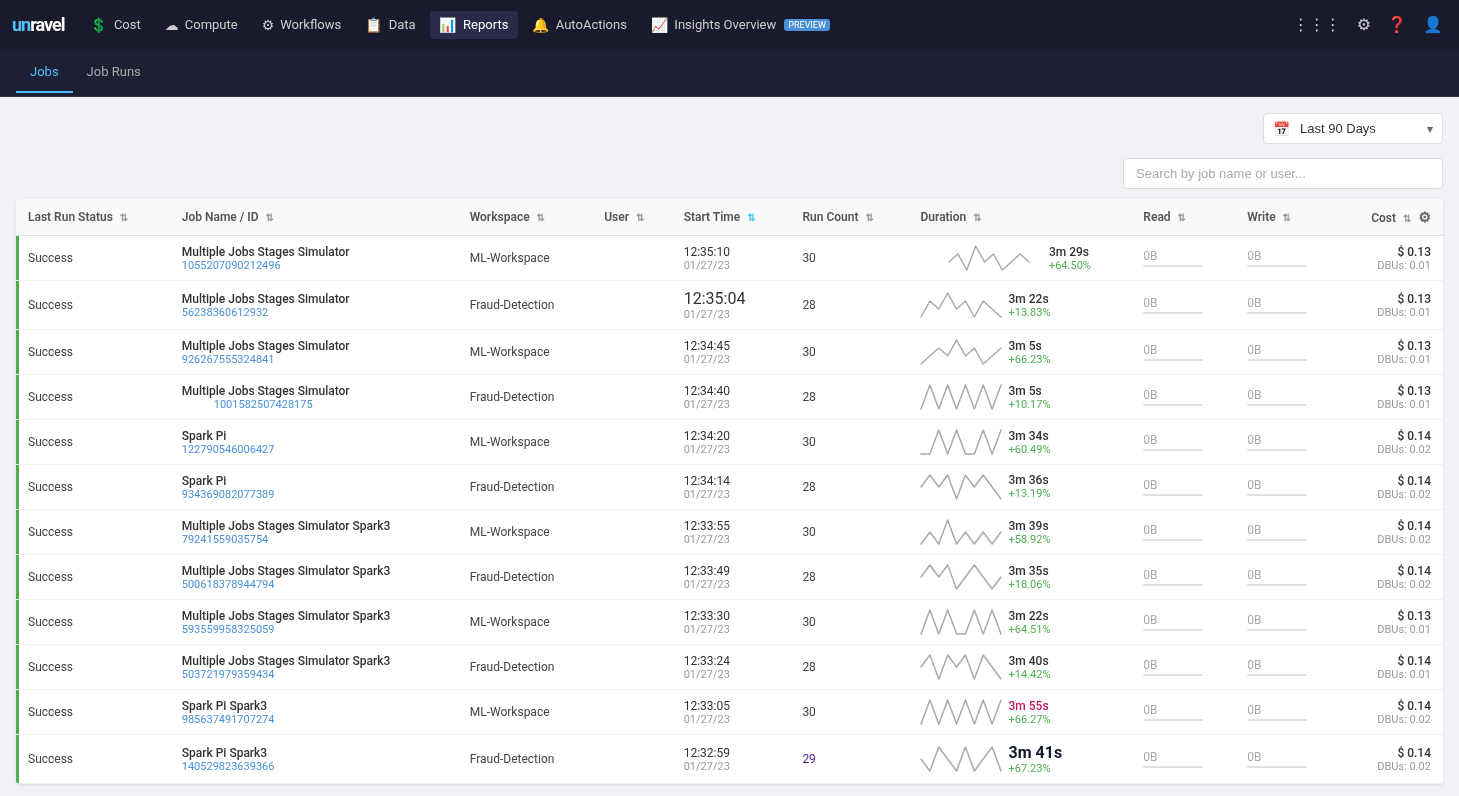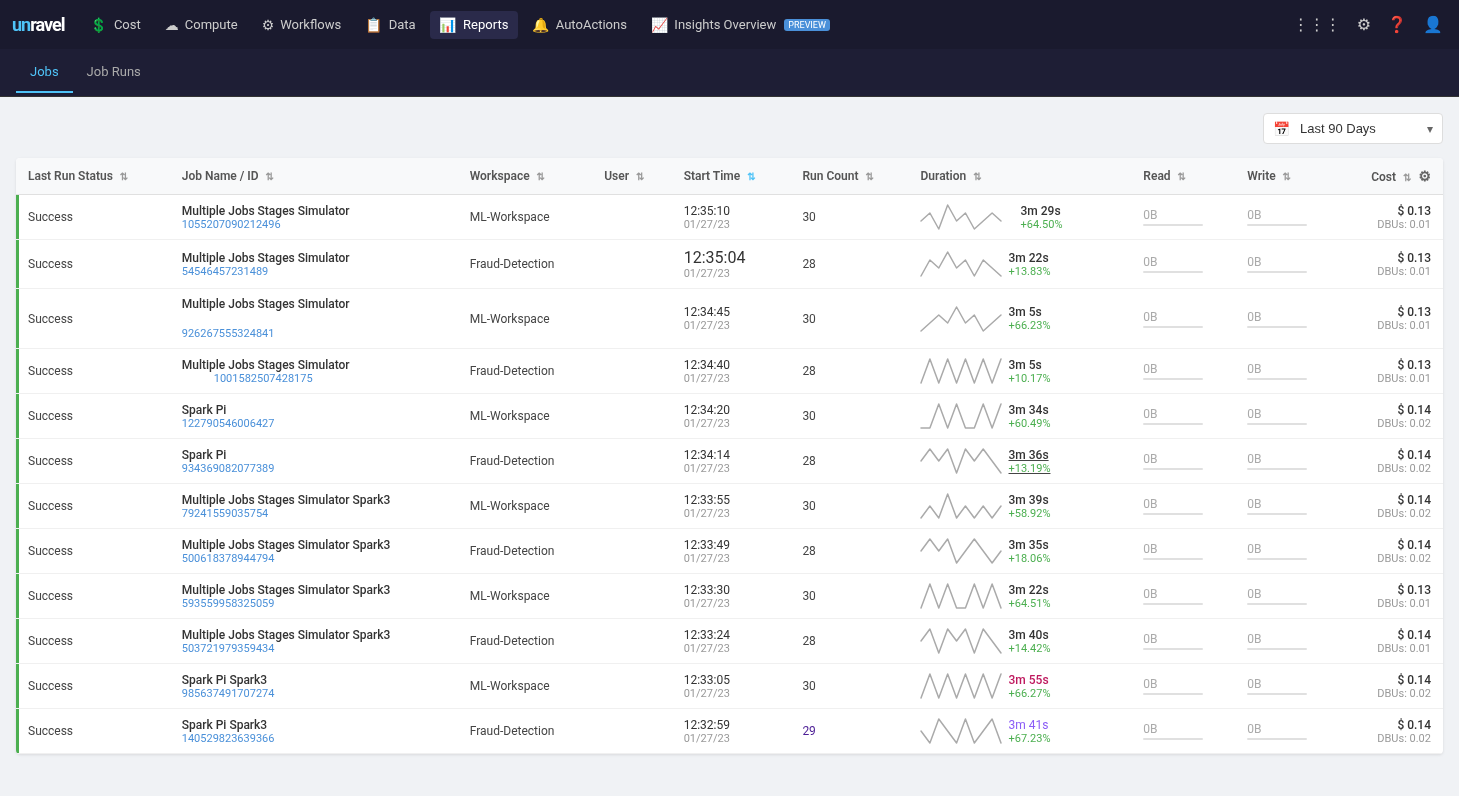--- a/index.html
+++ b/index.html
@@ -266,20 +266,23 @@
         <option>Last 90 Days</option>
         <option>Last 7 Days</option>
         <option>Last 30 Days</option>
         <option>Last 6 Months</option>
         <option>Last Year</option>
       </select>
       <span class="date-chevron">▾</span>
     </div>
   </div>
 
+  <div class="search-bar">
+    <input class="job-search" type="text" placeholder="Search by job name or user..." style="">
+  </div>
 
   <div class="table-wrapper">
     <table>
       <thead>
         <tr>
           <th>
             <span>Last Run Status</span>
             <span class="sort-icon">⇅</span>
           </th>
           <th>
@@ -340,21 +343,21 @@
       <span style="color:#444;font-size:12px;"></span>
     </td>
     <td>
       <div style="color:#333;font-size:12px;">12:35:10</div>
       <div style="color:#999;font-size:11px;">01/27/23</div>
     </td>
     <td>
       <span style="color:#444;font-size:12px;">30</span>
     </td>
     <td>
-      <div style="display:flex;align-items:center;gap:20px;">
+      <div style="display:flex;align-items:center;gap:20px;justify-content:center;">
         <svg class="sparkline" width="80" height="28" style="overflow:visible;">
           <polyline points="0,18 8.88888888888889,10 17.77777777777778,26 26.666666666666668,2 35.55555555555556,18 44.44444444444444,10 53.333333333333336,26 62.22222222222223,18 71.11111111111111,10 80,18" fill="none" stroke="#aaa" stroke-width="1.5" stroke-linejoin="round" stroke-linecap="round"></polyline>
         </svg>
         <div>
           <div style="color:#333;font-size:12px;font-weight:500;">3m 29s</div>
           <div style="color:#4caf50;font-size:11px;">+64.50%</div>
         </div>
       </div>
     </td>
     <td>
@@ -376,21 +379,21 @@
   </tr>
           <tr style="border-bottom: 1px solid rgb(240, 240, 240);">
     <td style="padding-left:0; position:relative;">
       <div style="display:flex; align-items:center; gap:6px; padding-left:12px;">
         <div style="position:absolute;left:0;top:0;bottom:0;width:3px;background:#4caf50;border-radius:0;"></div>
         <span style="color:#444;font-size:12px;">Success</span>
       </div>
     </td>
     <td>
       <div style="color:#333;font-size:12px;font-weight:500;">Multiple Jobs Stages Simulator</div>
-      <div style="color:#4a90d9;font-size:11px;cursor:pointer;">54546457231489</div>
+      <div style="color:#4a90d9;font-size:11px;cursor:pointer;">56238360612932</div>
     </td>
     <td>
       <span style="color:#444;font-size:12px;">Fraud-Detection</span>
     </td>
     <td>
       <span style="color:#444;font-size:12px;"></span>
     </td>
     <td>
       <div style="color:#333;font-size:16px;">12:35:04</div>
       <div style="color:#999;font-size:11px;">01/27/23</div>
@@ -428,21 +431,21 @@
   </tr>
           <tr style="border-bottom: 1px solid rgb(240, 240, 240);">
     <td style="padding-left:0; position:relative;">
       <div style="display:flex; align-items:center; gap:6px; padding-left:12px;">
         <div style="position:absolute;left:0;top:0;bottom:0;width:3px;background:#4caf50;border-radius:0;"></div>
         <span style="color:#444;font-size:12px;">Success</span>
       </div>
     </td>
     <td>
       <div style="color:#333;font-size:12px;font-weight:500;">Multiple Jobs Stages Simulator</div>
-      <div style="color:#4a90d9;font-size:11px;cursor:pointer;margin-top:16px;">926267555324841</div>
+      <div style="color:#4a90d9;font-size:11px;cursor:pointer;">926267555324841</div>
     </td>
     <td>
       <span style="color:#444;font-size:12px;">ML-Workspace</span>
     </td>
     <td>
       <span style="color:#444;font-size:12px;"></span>
     </td>
     <td>
       <div style="color:#333;font-size:12px;">12:34:45</div>
       <div style="color:#999;font-size:11px;">01/27/23</div>
@@ -600,21 +603,21 @@
       <span style="color:#444;font-size:12px;"></span>
     </td>
     <td>
       <div style="color:#333;font-size:12px;">12:34:14</div>
       <div style="color:#999;font-size:11px;">01/27/23</div>
     </td>
     <td>
       <span style="color:#444;font-size:12px;">28</span>
     </td>
     <td>
-      <div style="display:flex;align-items:center;gap:8px;text-decoration:underline;">
+      <div style="display:flex;gap:8px;">
         <svg class="sparkline" width="80" height="28" style="overflow:visible;">
           <polyline points="0,14 8.88888888888889,2 17.77777777777778,14 26.666666666666668,2 35.55555555555556,26 44.44444444444444,2 53.333333333333336,14 62.22222222222223,2 71.11111111111111,14 80,26" fill="none" stroke="#aaa" stroke-width="1.5" stroke-linejoin="round" stroke-linecap="round"></polyline>
         </svg>
         <div>
           <div style="color:#333;font-size:12px;font-weight:500;">3m 36s</div>
           <div style="color:#4caf50;font-size:11px;">+13.19%</div>
         </div>
       </div>
     </td>
     <td>
@@ -917,21 +920,21 @@
     </td>
     <td>
       <span style="color:#4c1d95;font-size:12px;">29</span>
     </td>
     <td>
       <div style="display:flex;align-items:center;gap:8px;">
         <svg class="sparkline" width="80" height="28" style="overflow:visible;">
           <polyline points="0,14 8.88888888888889,26 17.77777777777778,2 26.666666666666668,14 35.55555555555556,26 44.44444444444444,2 53.333333333333336,26 62.22222222222223,14 71.11111111111111,2 80,26" fill="none" stroke="#aaa" stroke-width="1.5" stroke-linejoin="round" stroke-linecap="round"></polyline>
         </svg>
         <div>
-          <div style="color:#8b5cf6;font-size:12px;font-weight:400;">3m 41s</div>
+          <div style="color:#0f172a;font-size:16px;font-weight:700;">3m 41s</div>
           <div style="color:#4caf50;font-size:11px;">+67.23%</div>
         </div>
       </div>
     </td>
     <td>
       <div style="display:flex;flex-direction:column;gap:2px;">
         <span style="color:#aaa;font-size:12px;">0B</span>
         <div style="height:2px;background:#e0e0e0;width:60px;border-radius:1px;"></div>
       </div>
     </td>

